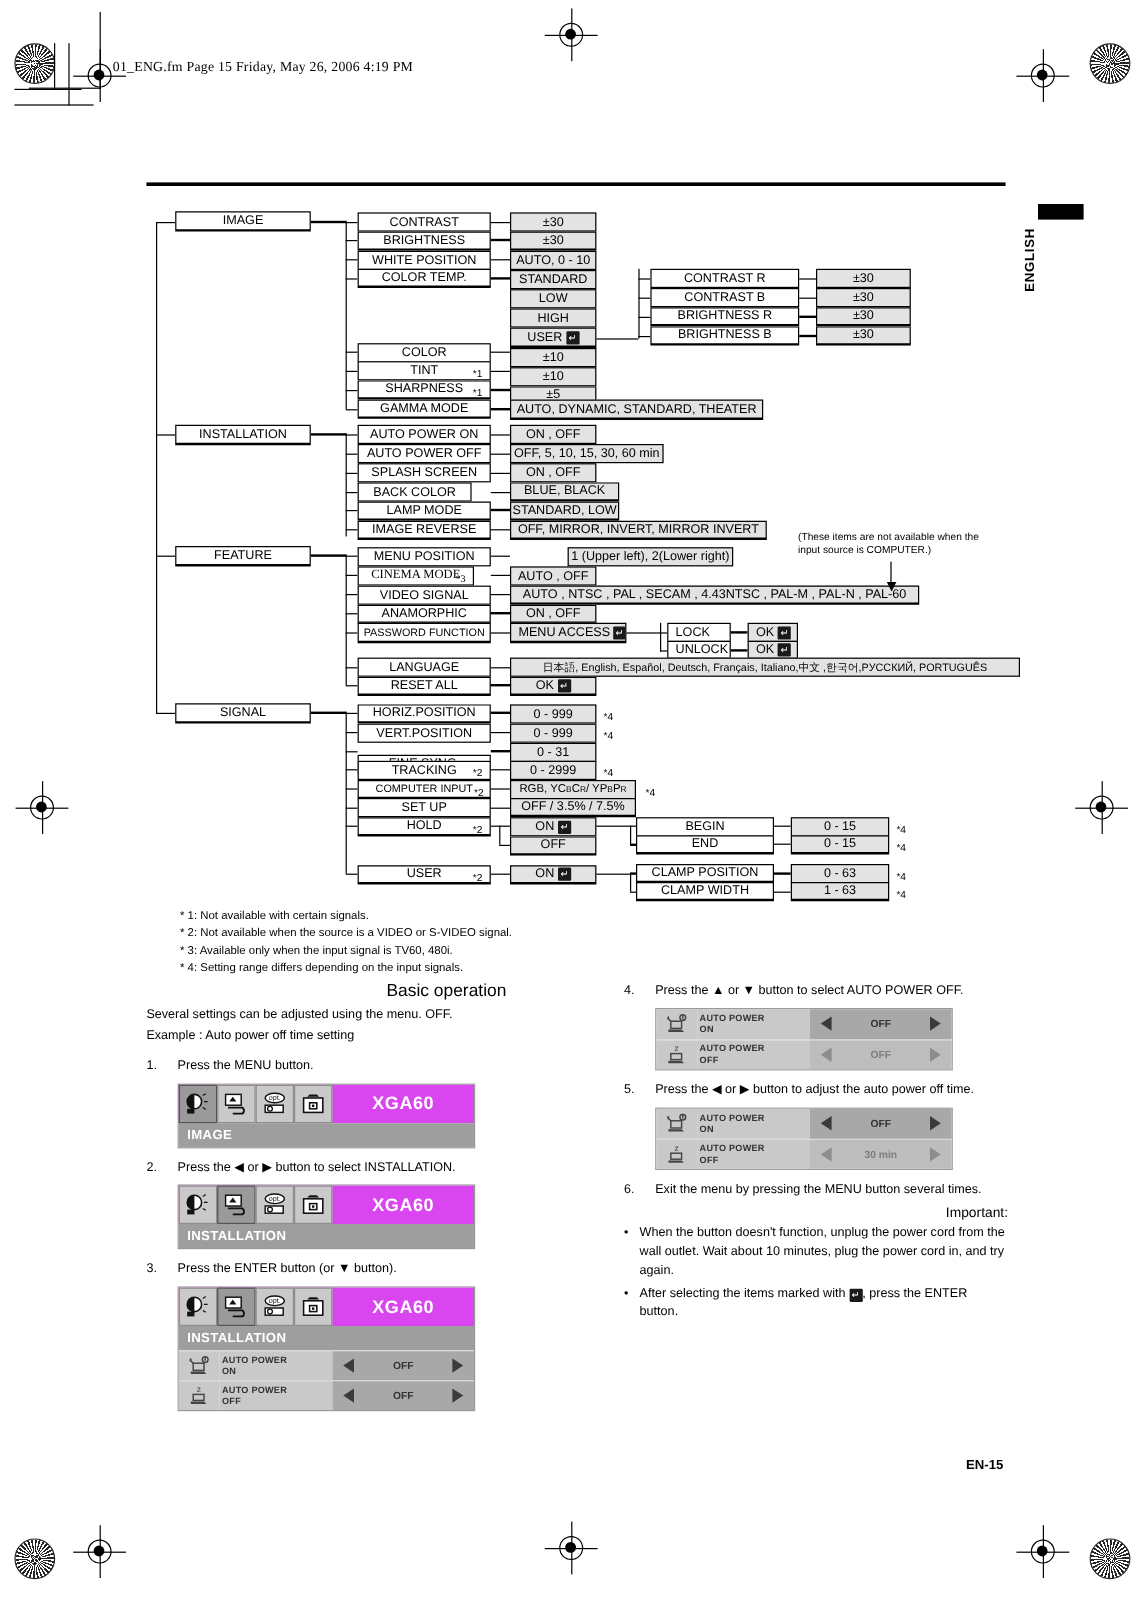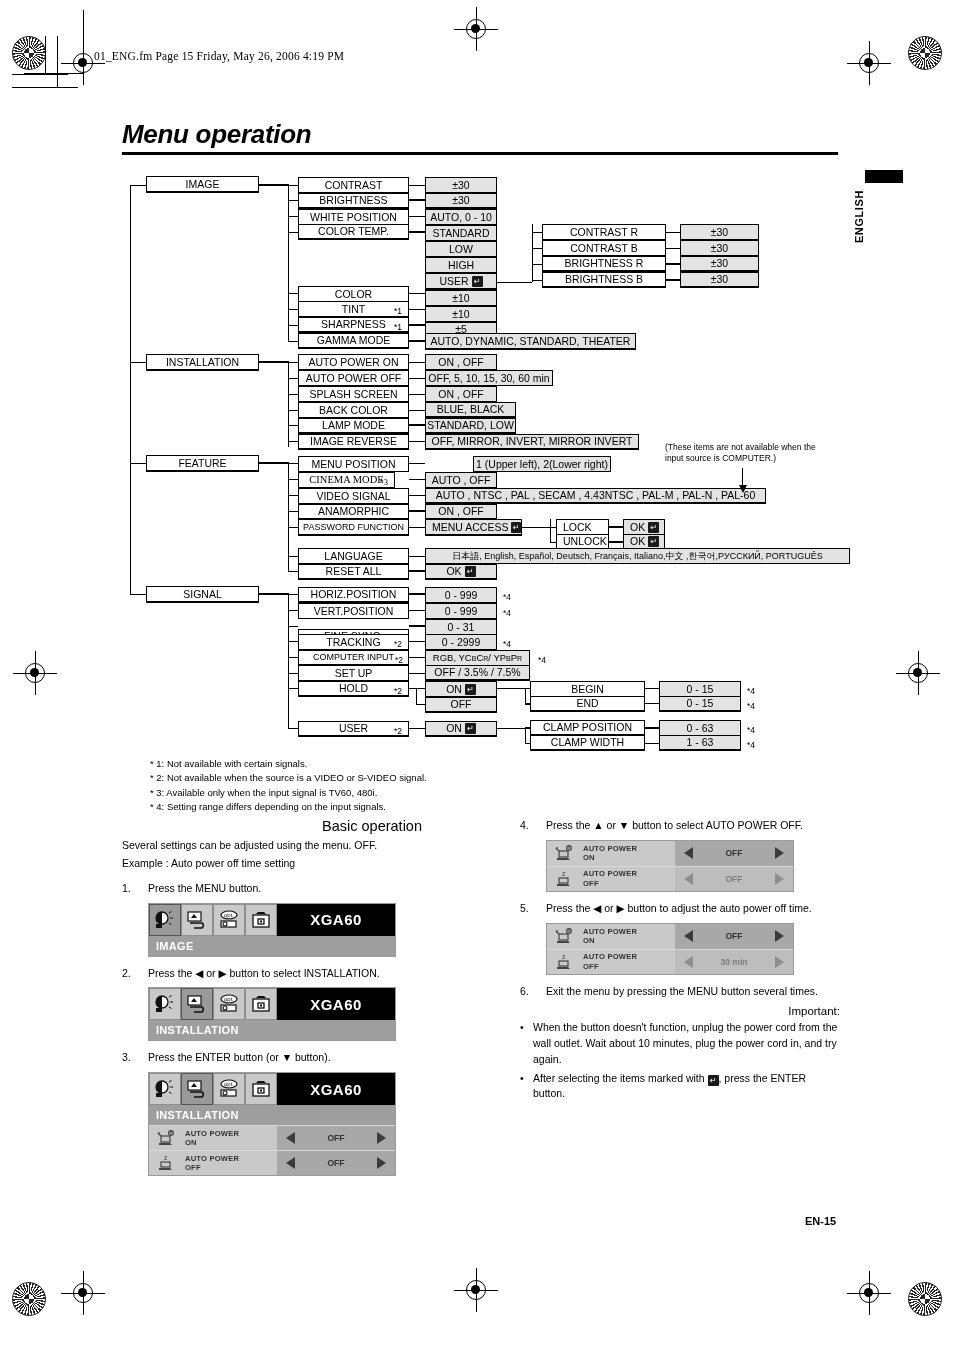--- a/index.html
+++ b/index.html
@@ -77,21 +77,21 @@
   h2.sec { font-size:14.5px; font-weight:normal; margin:0 0 4px 0;text-align:right; }
   .p { font-size:10.5px; line-height:1.52; margin:0 0 2px 0; }
   .step { font-size:10.5px; line-height:1.5; position:relative; padding-left:26px;
           margin:9px 0 6px 0; }
   .step .n { position:absolute; left:0; top:0; }
   .bullet { font-size:10.5px; line-height:1.5; position:relative; padding-left:13px; margin:3px 0 0 0;}
   .bullet .d { position:absolute; left:0; top:0; }
 
   
   .osd { width:248px; border:1px solid #9a9a9a; margin:6px 0 0 26px; background:#fff; }
-  .osd .bar { display:flex; height:32px; background:#000000; align-items:stretch; }
+  .osd .bar { display:flex; height:32px; background:#d946ef; align-items:stretch; }
   .osd .tabs { display:flex; }
   .osd .tab { width:32px; height:32px; background:#c9c9c9; border:1.4px solid #8e8e8e;
               margin:0; position:relative; display:flex; align-items:center; justify-content:center; }
   .osd .tab.act { background:#9a9a9a; border-color:#555; }
   .osd .sig { flex:1; display:flex; align-items:center; justify-content:center;
               color:#fff; font-size:15px; font-weight:bold; letter-spacing:.5px; }
   .osd .menuname { height:20px; background:#9e9e9e; color:#fff; font-size:11px;
                    font-weight:bold; display:flex; align-items:center; padding-left:7px;
                    letter-spacing:.3px; }
   .osd .row { display:flex; height:25px; border-top:1px solid #d8d8d8; }
@@ -153,21 +153,20 @@
     </div>
 
   <div class="cropline" style="left:12px;top:87px;width:66px;height:1px;"></div>
   <div class="cropline" style="left:57px;top:36px;width:1px;height:52px;"></div>
   <div class="cropline" style="left:12px;top:74px;width:56px;height:1px;"></div>
   <div class="cropline" style="left:45px;top:36px;width:1px;height:39px;"></div>
 
   <div class="slugbox"></div>
   <div class="slug">01_ENG.fm  Page 15  Friday, May 26, 2006  4:19 PM</div>
 
-  <div class="title">Menu operation</div>
   <div class="titlerule"></div>
 
   <div class="engtab"></div>
   <div class="englabel">ENGLISH</div>
 
   <div id="tree">
 
     <div class="ln v" style="left:130px;top:185px;height:410px;"></div>
 
     <div class="ln h" style="left:130px;top:185px;width:16px;"></div>
@@ -272,21 +271,21 @@
     <div class="bx" style="left:298px;top:370px;width:111px;height:16px;">AUTO POWER OFF</div>
     <div class="ln h" style="left:409px;top:378px;width:16px;"></div>
     <div class="bx sh" style="left:425px;top:370px;width:128px;height:16px;">OFF,  5,  10,  15,  30,  60 min</div>
 
     <div class="ln h" style="left:288px;top:394px;width:10px;"></div>
     <div class="bx" style="left:298px;top:386px;width:111px;height:16px;">SPLASH SCREEN</div>
     <div class="ln h" style="left:409px;top:394px;width:16px;"></div>
     <div class="bx sh" style="left:425px;top:386px;width:72px;height:16px;">ON , OFF</div>
 
     <div class="ln h" style="left:288px;top:410px;width:10px;"></div>
-    <div class="bx" style="left:298px;top:402px;width:111px;height:16px;">BACK COLOR</div>
+    <div class="bx" style="left:298px;top:402px;width:95px;height:16px;">BACK COLOR</div>
     <div class="ln h" style="left:409px;top:410px;width:16px;"></div>
     <div class="bx sh bb" style="left:425px;top:402px;width:91px;height:16px;">BLUE, BLACK</div>
 
     <div class="ln h" style="left:288px;top:425px;width:10px;"></div>
     <div class="bx bb" style="left:298px;top:418px;width:111px;height:16px;">LAMP MODE</div>
     <div class="ln h2" style="left:409px;top:424px;width:16px;"></div>
     <div class="bx sh bb" style="left:425px;top:418px;width:91px;height:16px;">STANDARD, LOW</div>
 
     <div class="ln h" style="left:288px;top:441px;width:10px;"></div>
     <div class="bx bb" style="left:298px;top:434px;width:111px;height:16px;">IMAGE REVERSE</div>

